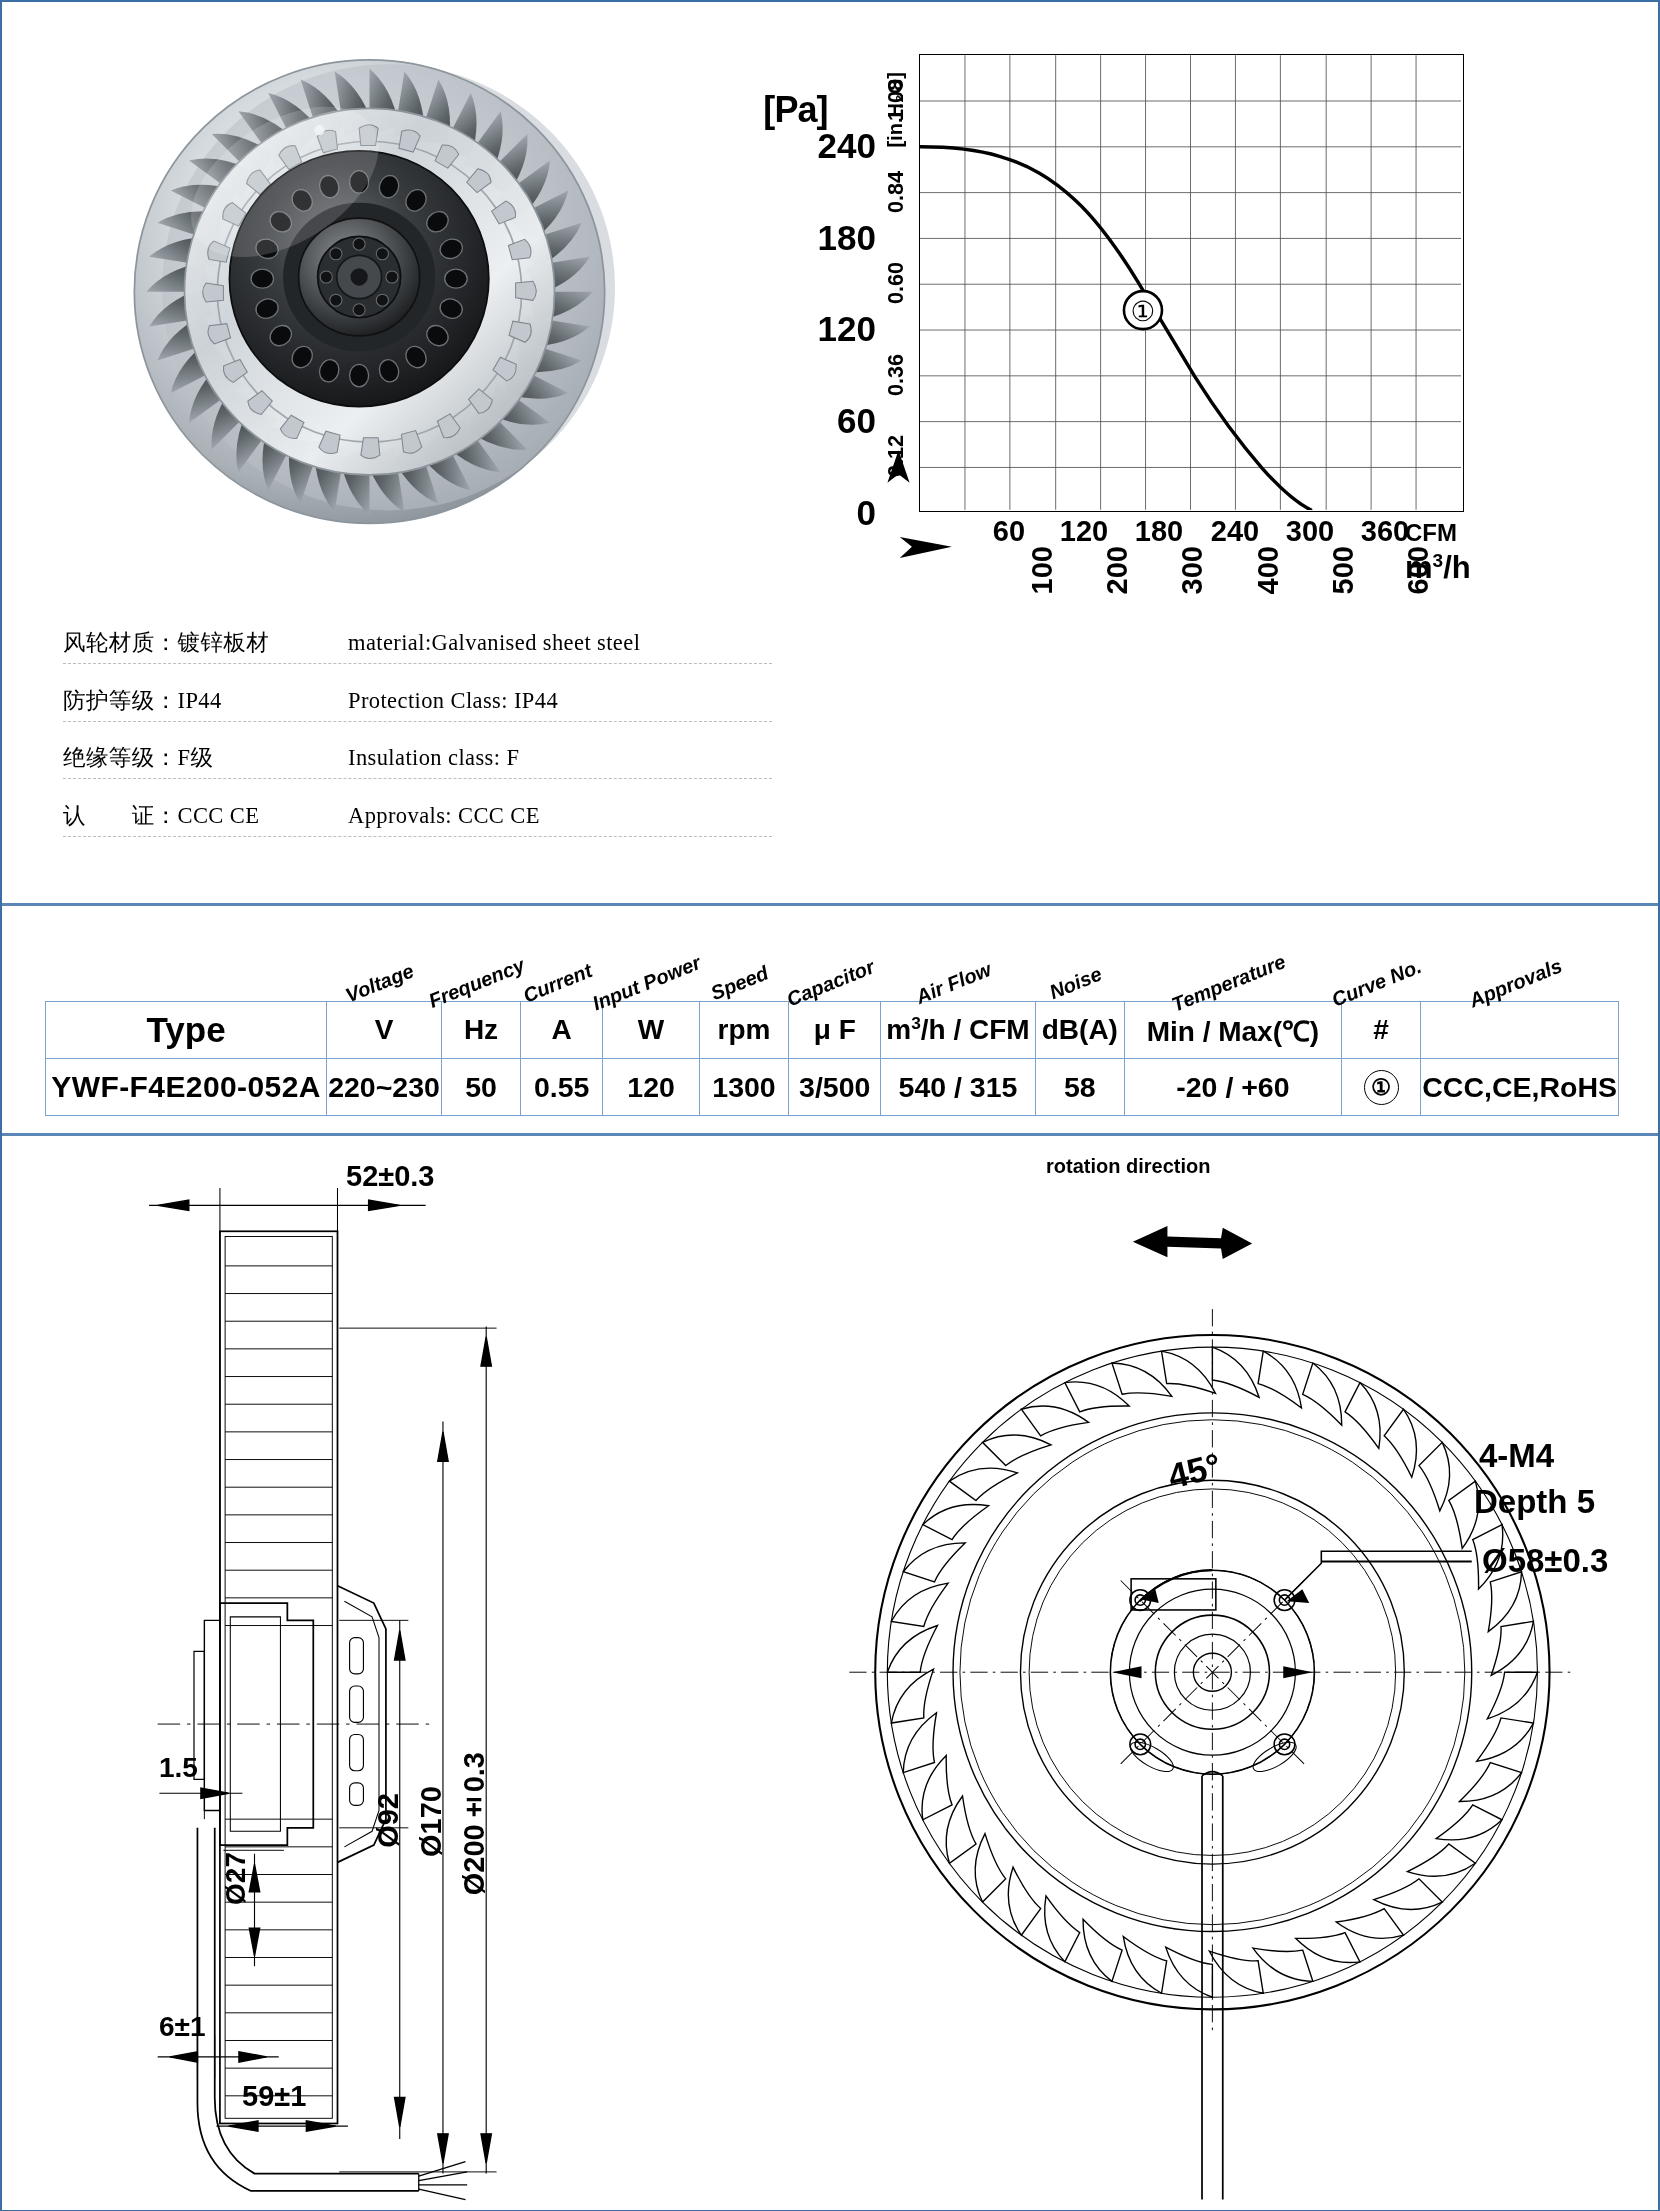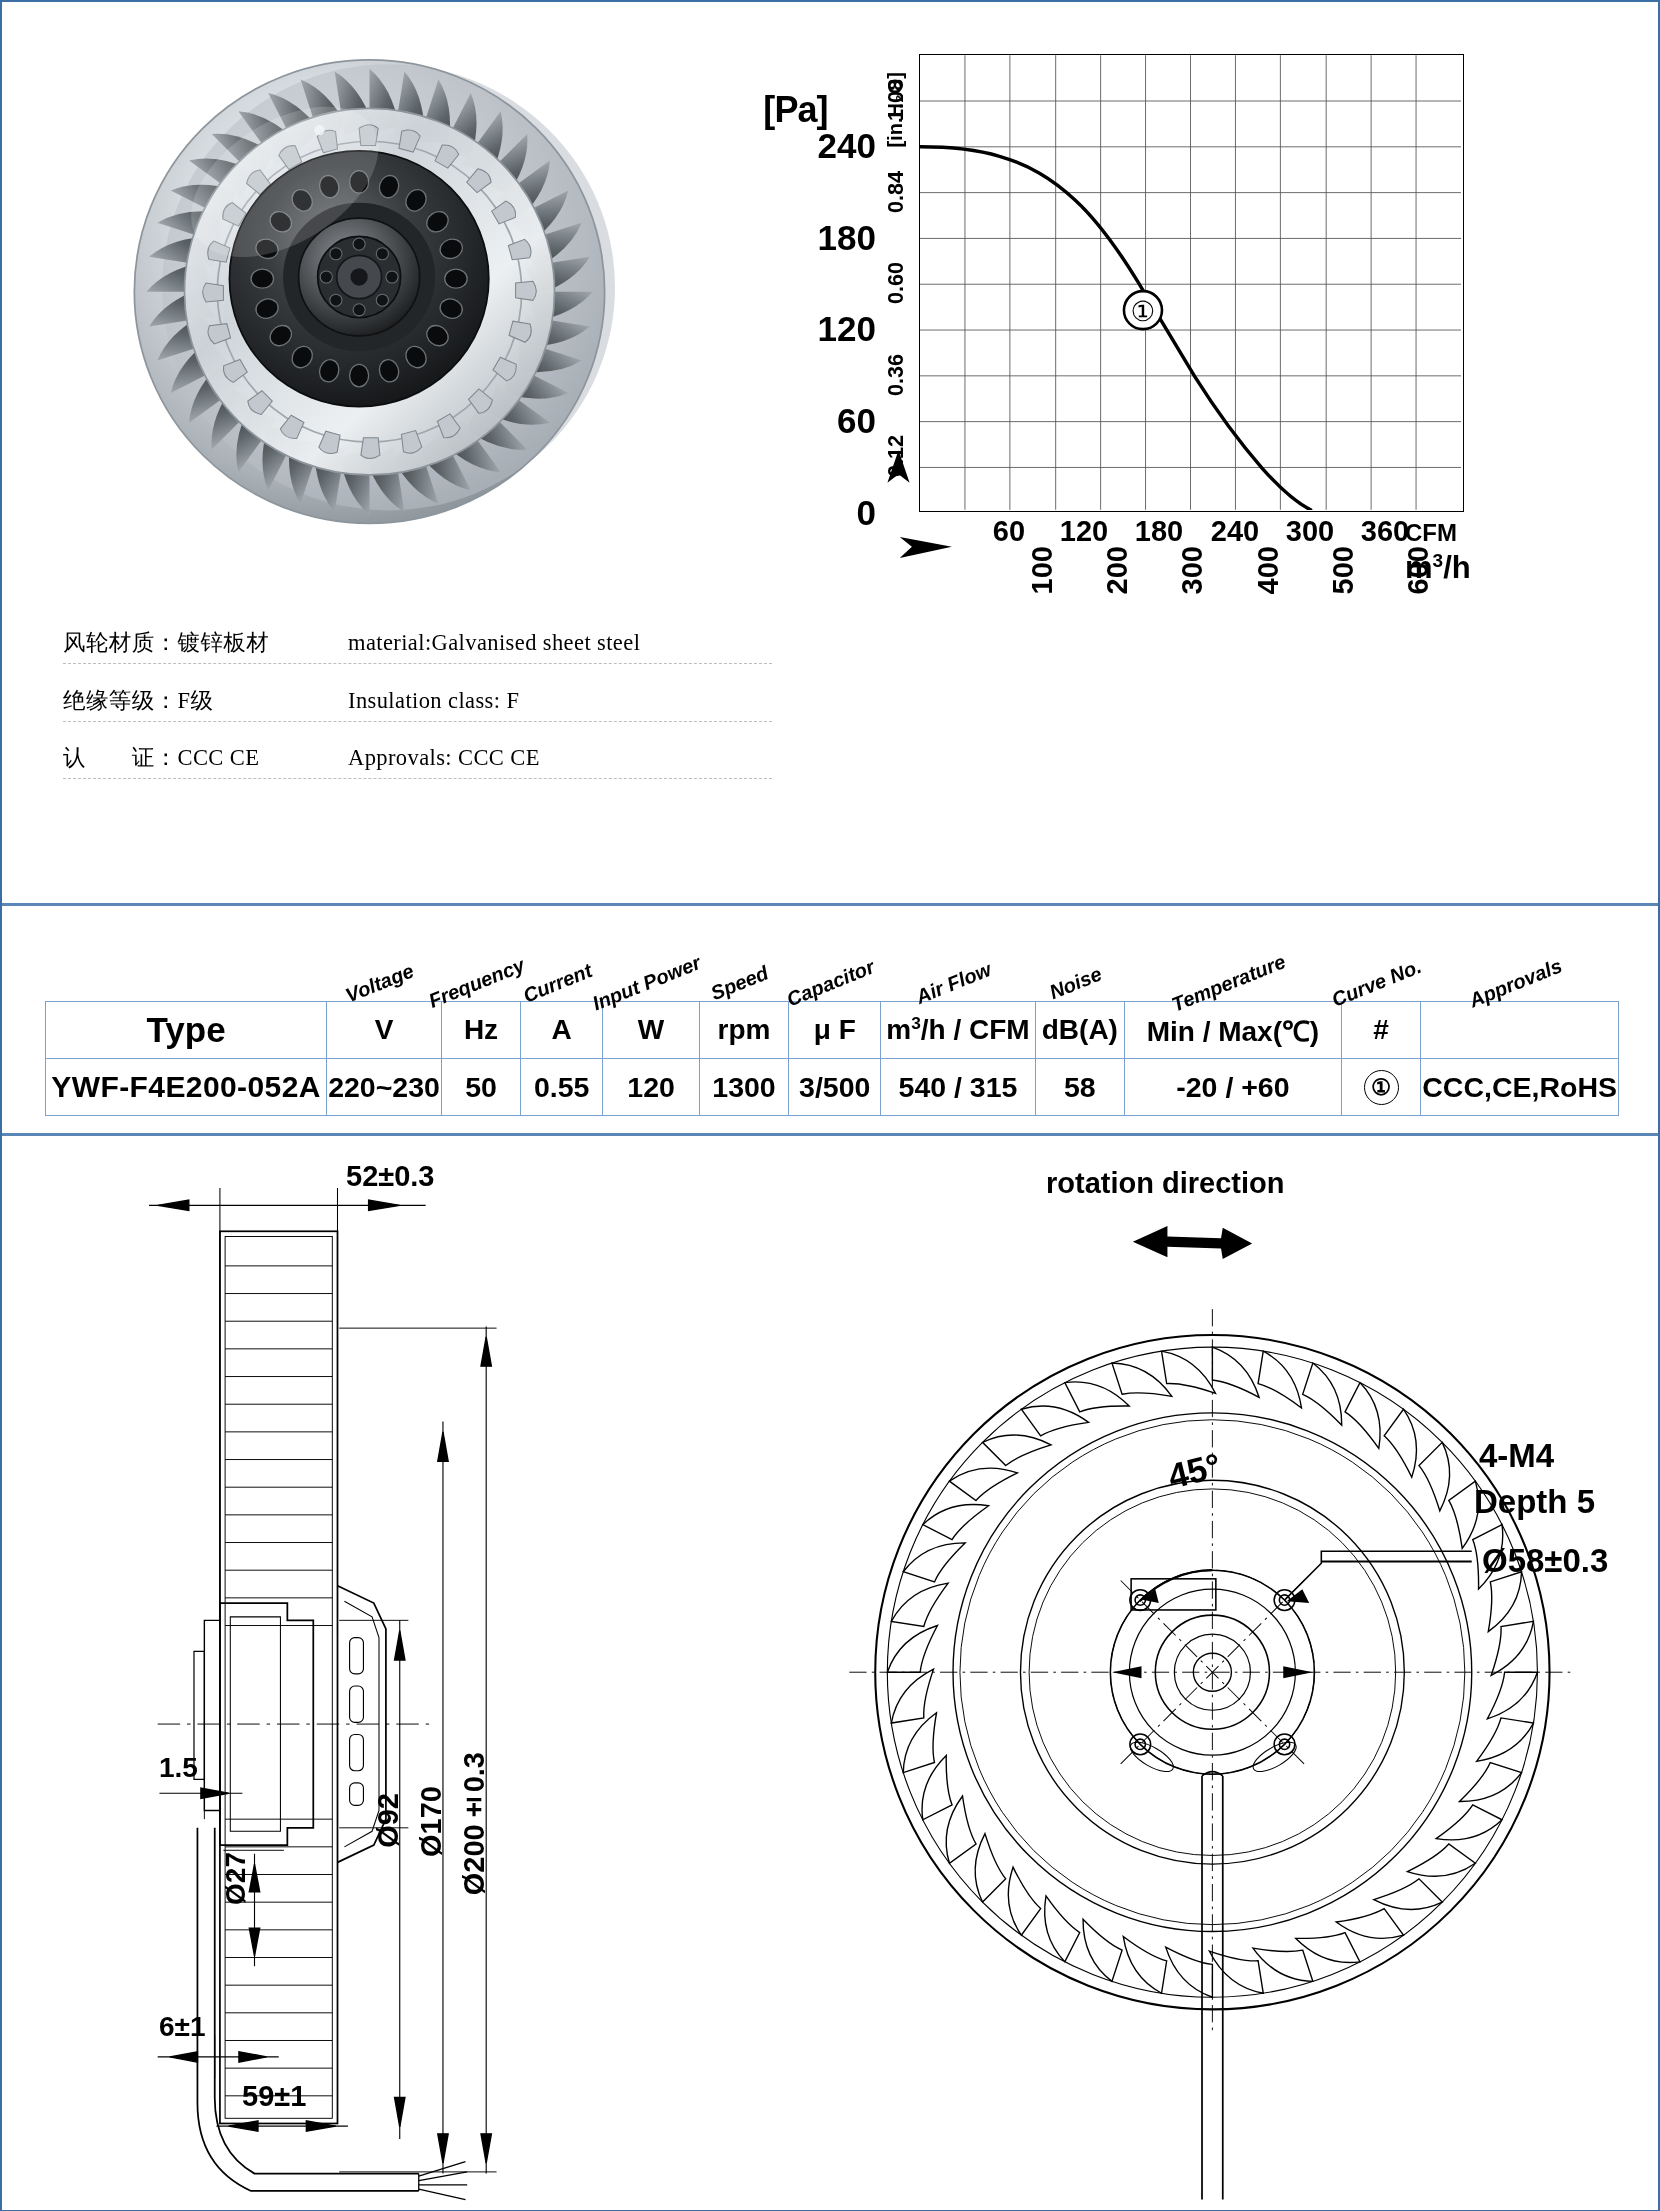--- a/index.html
+++ b/index.html
@@ -493,20 +493,24 @@
         <ellipse cx="330" cy="305" rx="272" ry="268" fill="none" stroke="#8d959c" stroke-width="2"></ellipse>
       </svg>
     </div>
 
     <div class="spec-list">
       <div class="spec-row">
         <span class="spec-cn">风轮材质：镀锌板材</span>
         <span class="spec-en">material:Galvanised sheet steel</span>
       </div>
       <div class="spec-row">
+        <span class="spec-cn">防护等级：IP44</span>
+        <span class="spec-en">Protection Class: IP44</span>
+      </div>
+      <div class="spec-row">
         <span class="spec-cn">绝缘等级：F级</span>
         <span class="spec-en">Insulation class: F</span>
       </div>
       <div class="spec-row">
         <span class="spec-cn">认　　证：CCC CE</span>
         <span class="spec-en">Approvals: CCC  CE</span>
       </div>
     </div>
 
     <div class="chart-area">
@@ -990,21 +994,21 @@
           <ellipse cx="512" cy="718" rx="28" ry="11" transform="rotate(-30 512 718)"></ellipse>
         </g>
 
         <g stroke-width="2">
           <line x1="428" y1="740" x2="428" y2="1230"></line>
           <line x1="452" y1="740" x2="452" y2="1230"></line>
           <path d="M428 740 q12 -10 24 0"></path>
         </g>
       </svg>
 
-      <span class="lbl" style="left:214px; top:31px; font-size:29px;text-align:center;">rotation direction</span>
+      <span class="lbl" style="left:214px; top:19px; font-size:20px;text-align:center;">rotation direction</span>
       <span class="lbl" style="left:336px; top:315px; font-size:35px; transform:rotate(-14deg);"><span>45</span><span>°</span></span>
       <span class="lbl" style="left:647px; top:301px; font-size:33px;">4-M4</span>
       <span class="lbl" style="left:642px; top:339px; font-size:33px;margin-top:8px;">Depth 5</span>
       <span class="lbl" style="left:650px; top:406px; font-size:33px;">Ø58±0.3</span>
     </div>
   </div>
 
 </div>
 
 

